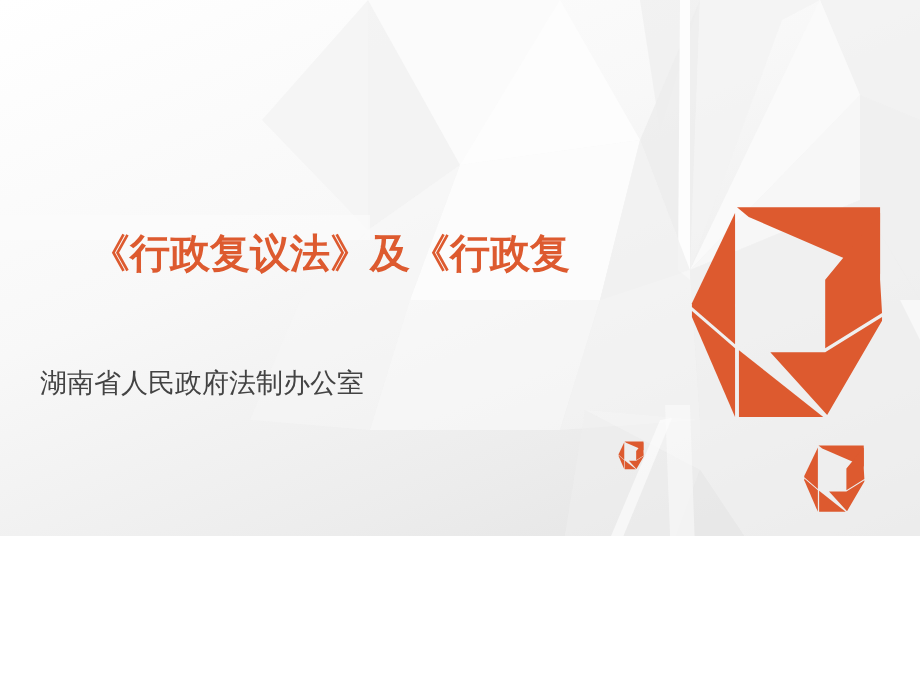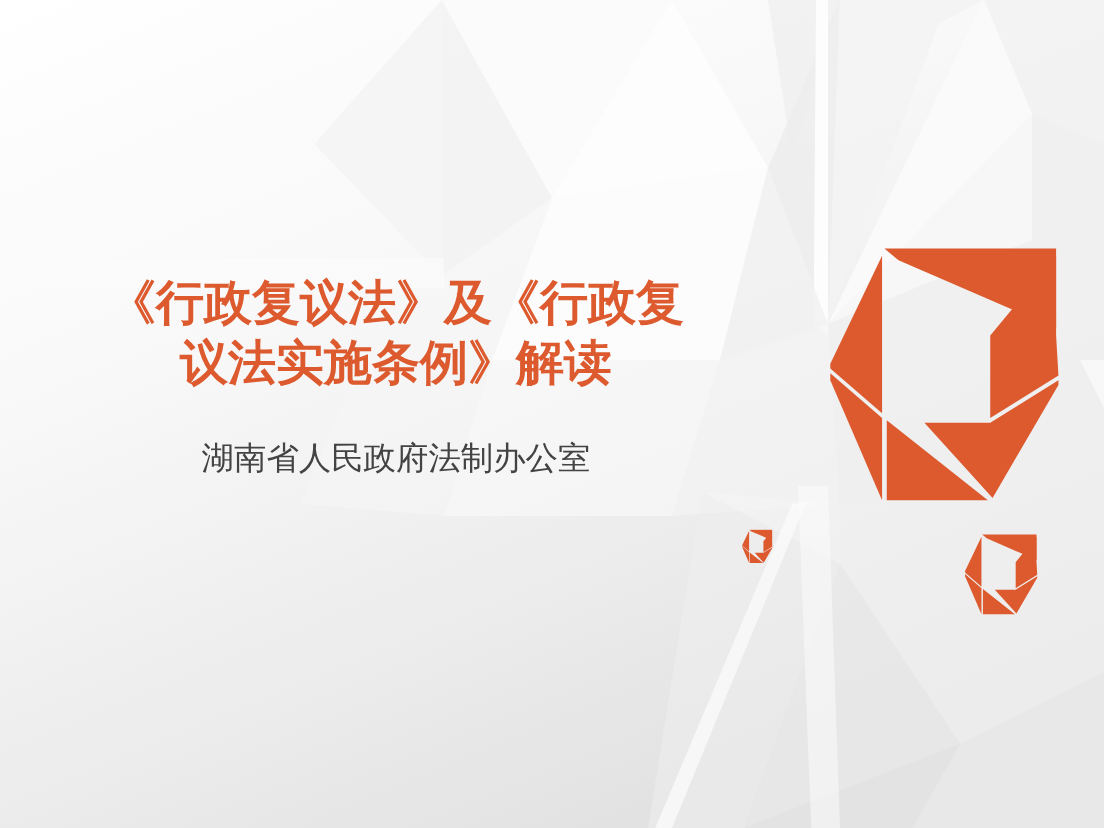--- a/index.html
+++ b/index.html
@@ -3,21 +3,21 @@
 <meta charset="utf-8">
 <style>
   html, body {
     margin: 0;
     padding: 0;
     background: #ffffff;
   }
   #slide {
     position: relative;
     width: 920px;
-    height: 690px;
+    height: 536px;
     overflow: hidden;
     background: linear-gradient(160deg,
         #ffffff 0%,
         #fdfdfd 22%,
         #f7f7f7 48%,
         #eeeeee 72%,
         #e6e6e6 92%,
         #e3e3e3 100%);
     font-family: "DejaVu Sans", "Liberation Sans", sans-serif;
     text-decoration: underline;
@@ -63,21 +63,21 @@
     font-weight: bold;
     line-height: 50px;
     letter-spacing: 0px;
     white-space: nowrap;
   }
   #subtitle-block {
     position: absolute;
     left: 40px;
     top: 360px;
     width: 580px;
-    text-align: center;
+    text-align: left;
   }
   .subtitle-line {
     color: #434343;
     font-size: 27px;
     font-weight: normal;
     line-height: 45px;
     white-space: nowrap;
   }
 </style>
 </head>
@@ -164,20 +164,19 @@
       <polygon points="196,10 196,78 198,112 140,148 140,78"></polygon>
       <polygon points="198,116 198,120 142,216 84,152 140,152"></polygon>
       <polygon points="52,150 138,218 52,218"></polygon>
       <polygon points="4,110 48,148 48,218 4,116"></polygon>
       <polygon points="48,10 48,144 4,106 4,102"></polygon>
     </g>
   </svg>
 
   <div id="title-block">
     <div class="title-line">《行政复议法》及《行政复</div>
-    <div class="title-line">议法实施条例》解读</div>
   </div>
 
   <div id="subtitle-block">
     <div class="subtitle-line">湖南省人民政府法制办公室</div>
   </div>
 
 </div>
 
 </body></html>

